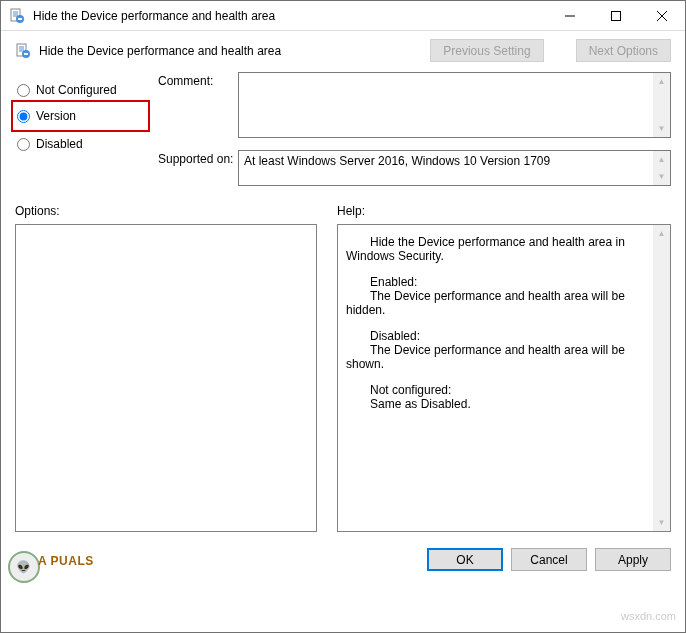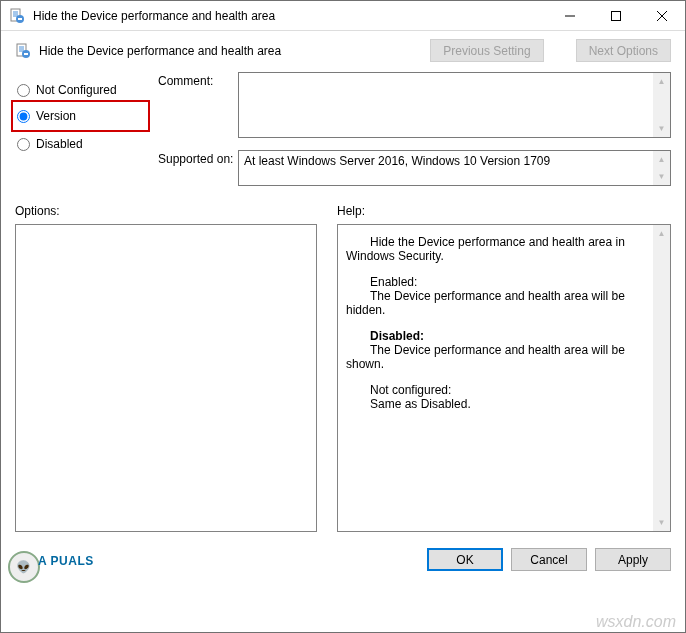--- a/index.html
+++ b/index.html
@@ -28,23 +28,23 @@
     .pane-label { margin-bottom: 6px; }
     .pane { border: 1px solid #828282; height: 308px; flex: 1; position: relative; }
     .pane.left { flex: 0 0 302px; }
     .pane .vsb { position: absolute; right: 0; top: 0; bottom: 0; width: 17px; background: #f0f0f0; display: flex; flex-direction: column; align-items: center; }
     .pane .content { padding: 10px 24px 10px 8px; font-size: 12px; }
     .pane .content p { margin-bottom: 12px; }
     .pane .content p.indent { text-indent: 24px; }
     .footer { display: flex; justify-content: flex-end; gap: 8px; padding: 10px 14px; margin-top: 6px; }
     .btn { width: 76px; height: 23px; background: #e1e1e1; border: 1px solid #adadad; }
     .btn.primary { border: 2px solid #0078d7; }
-    .watermark-a { position: absolute; bottom: 50px; left: 8px; font-family: Georgia, serif; font-size: 26px; font-weight: bold; color: #0369a1; letter-spacing: 0.5px;}
+    .watermark-a { position: absolute; bottom: 50px; left: 8px; font-family: Georgia, serif; font-size: 26px; font-weight: bold; color: #a16207; letter-spacing: 0.5px;}
     .watermark-a .circ { display: inline-flex; width: 32px; height: 32px; border-radius: 50%; border: 2px solid #8a8; align-items: center; justify-content: center; vertical-align: -6px; background: #eee; margin-right: -2px;}
-    .watermark-b { position: absolute; bottom: 2px; right: 10px; color: #ccc; font-size: 16px; font-style: italic;}
+    .watermark-b { position: absolute; bottom: 11px; right: 10px; color: #ccc; font-size: 11px;}
     .policy-icon { width: 16px; height: 16px; display: inline-block; }
   </style>
 </head>
 <body>
 
 <div class="titlebar">
   <span class="icon policy-icon">
     <svg viewBox="0 0 16 16">
         <rect x="2" y="1" width="9" height="12" fill="#fff" stroke="#888"></rect>
         <path d="M4 4h5M4 6h5M4 8h5" stroke="#4a90d9"></path>
@@ -133,21 +133,21 @@
   <div style="flex:1;">
     <div class="pane-label">Help:</div>
     <div class="pane">
       <div class="content">
         <p class="indent">Hide the Device performance and health area in Windows Security.</p>
         <p>
           <span class="indent" style="display:block;text-indent:24px;">Enabled:</span>
           <span style="display:block;text-indent:24px;">The Device performance and health area will be hidden.</span>
         </p>
         <p>
-          <span style="display:block;text-indent:24px;font-weight:bold;">Disabled:</span>
+          <span style="display:block;text-indent:24px;">Disabled:</span>
           <span style="display:block;text-indent:24px;">The Device performance and health area will be shown.</span>
         </p>
         <p>
           <span style="display:block;text-indent:24px;">Not configured:</span>
           <span style="display:block;text-indent:24px;">Same as Disabled.</span>
         </p>
       </div>
       <div class="vsb">
         <div class="arrow">▲</div>
         <div style="flex:1"></div>

